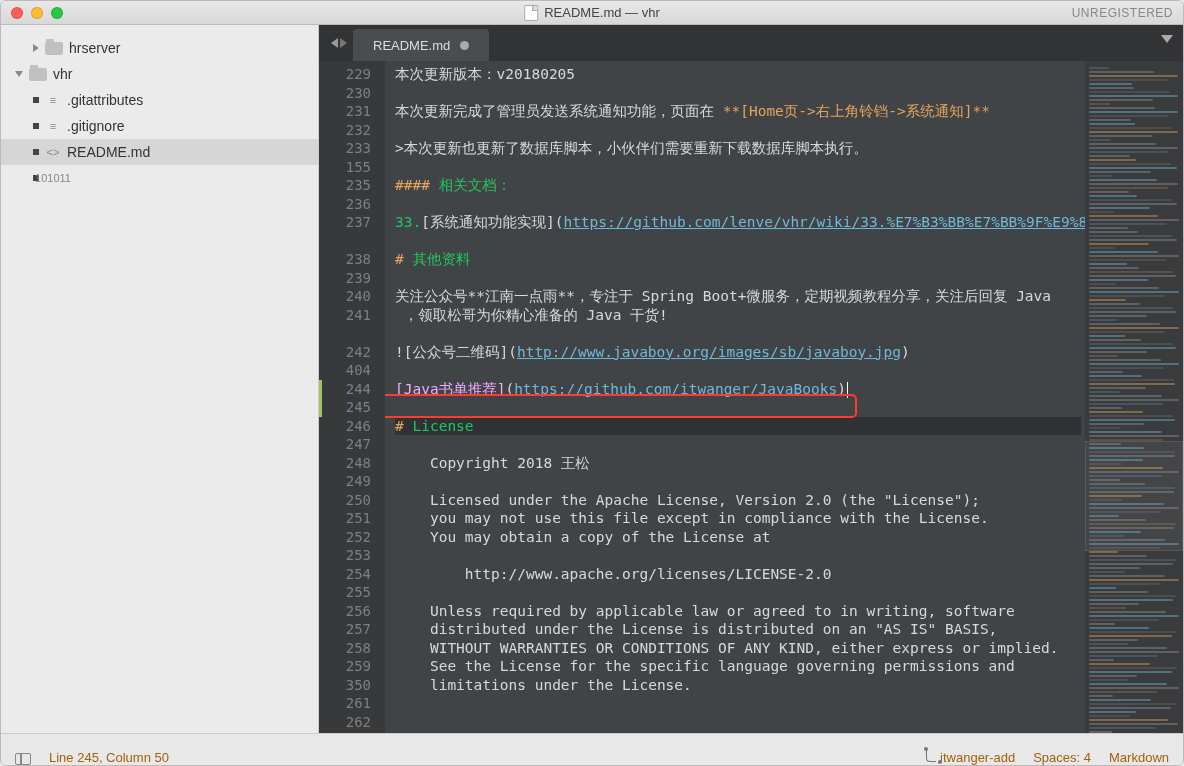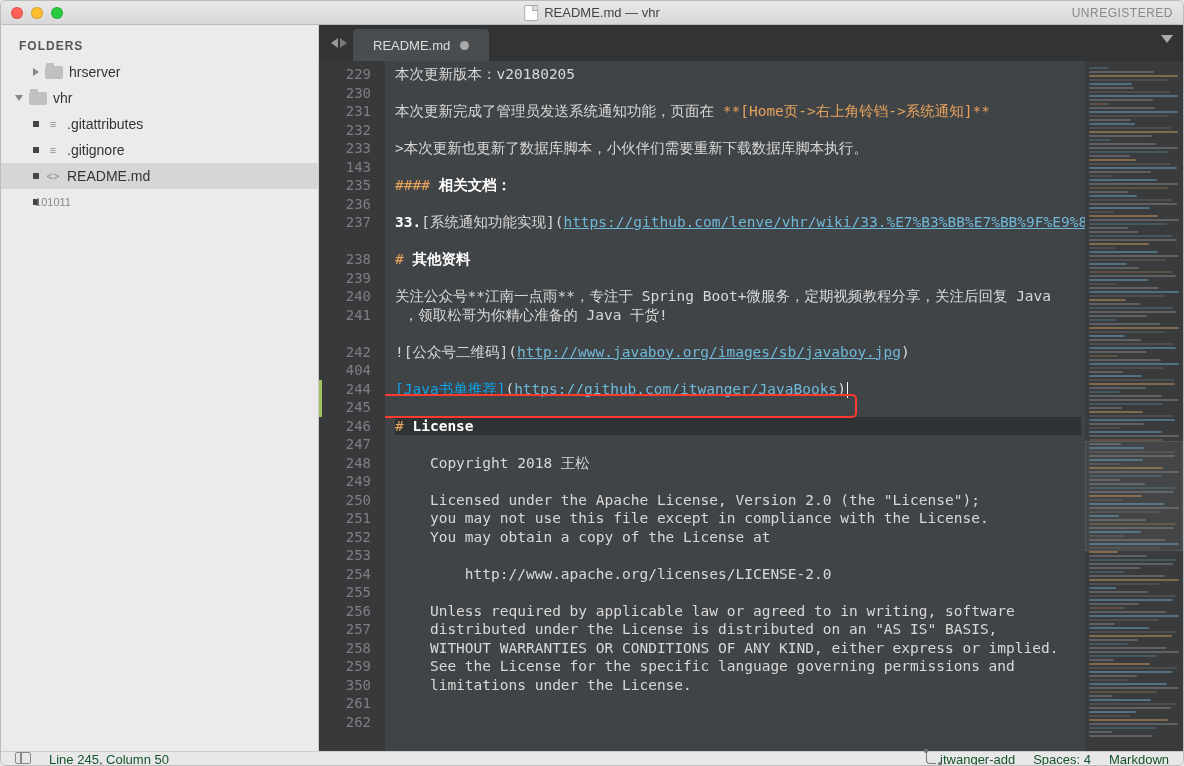--- a/index.html
+++ b/index.html
@@ -42,32 +42,32 @@
 .arrow.left{border-width:5px 7px 5px 0;border-color:transparent #999 transparent transparent;}
 .arrow.right{border-width:5px 0 5px 7px;border-color:transparent transparent transparent #777;}
 .tab { display:flex;align-items:center;gap:10px;padding:0 20px;background:#4a4d4f;color:#ddd;border-radius:4px 4px 0 0;margin-top:4px;font-size:13px; }
 .tab .dot{width:9px;height:9px;border-radius:50%;background:#aaa;}
 .tabbar-menu{position:absolute;right:10px;top:10px;width:0;height:0;border-left:6px solid transparent;border-right:6px solid transparent;border-top:8px solid #aaa;}
 
 .editor-body { flex:1; display:flex; min-height:0; }
 .gutter { width:66px; background:#38393b; color:#7d7f82; text-align:right; padding:4px 14px 4px 4px; font-family:Menlo,Consolas,monospace; font-size:14px; line-height:18.5px; user-select:none; position:relative; }
 .gutter .mod { position:absolute; left:0; width:3px; background:#a0c25f; }
 .code { flex:1; background:#414447; color:#d8d8d8; font-family:Menlo,Consolas,monospace; font-size:14.5px; line-height:18.5px; padding:4px 4px 4px 10px; white-space:pre; overflow:hidden; position:relative; }
-.hl-orange{color:#e6a35c;} .hl-link{color:#6fb8d8;text-decoration:underline;} .hl-link-nd{color:#0ea5e9;} .hl-bold{color:#ffffff;font-weight:700;text-align:right;}
+.hl-orange{color:#e6a35c;} .hl-link{color:#6fb8d8;text-decoration:underline;} .hl-link-nd{color:#f0abfc;} .hl-bold{color:#22c55e;font-weight:400;text-align:right;}
 .cursor-line{background:#2f3234;}
 .highlight-box{position:absolute;border:2.5px solid #ff3a2f;border-radius:5px;}
 .caret{display:inline-block;width:1px;height:16px;background:#fff;vertical-align:middle;margin-left:1px;}
 
 
 .minimap { width:98px; background:#393b3d; padding:6px 4px; overflow:hidden; position:relative; }
 .mm-line { height:2px; margin-bottom:2px; border-radius:1px; }
 .mm-viewport { position:absolute; left:0; right:0; background:rgba(255,255,255,0.05); border:1px solid rgba(255,255,255,0.1); }
 
 
-.statusbar { height:14px; background:#e8e8e8; border-top:1px solid #ccc; display:flex; align-items:flex-start; padding:0 14px; color:#14532d; font-size:13px; gap:18px; }
+.statusbar { height:32px; background:#e8e8e8; border-top:1px solid #ccc; display:flex; align-items:flex-end; padding:0 14px; color:#a16207; font-size:13px; gap:18px; }
 .statusbar .spacer{flex:1;}
 .branch-icon{display:inline-block;width:10px;height:12px;border:1.5px solid #777;border-right:none;border-top:none;border-radius:0 0 0 4px;position:relative;margin-right:4px;}
 .branch-icon::before{content:"";position:absolute;width:4px;height:4px;border-radius:50%;background:#777;top:-3px;left:-3px;}
 .branch-icon::after{content:"";position:absolute;width:4px;height:4px;border-radius:50%;background:#777;bottom:-3px;right:-6px;}
 .sb-icon{width:16px;height:12px;border:1.5px solid #888;border-radius:2px;position:relative;}
 .sb-icon::after{content:"";position:absolute;left:4px;top:0;bottom:0;width:1.5px;background:#888;}
 </style>
 </head>
 <body>
 
@@ -80,21 +80,20 @@
   <div class="titlebar-title">
     <span class="doc-icon"></span>
     <span>README.md — vhr</span>
   </div>
   <div class="unreg">UNREGISTERED</div>
 </div>
 
 <div class="main">
 
   <div class="sidebar">
-    <div class="folders-header">FOLDERS</div>
     <div class="tree" id="tree">
         <div class="tree-row depth1">
           <span class="disclosure right"></span>
           <span class="folder-icon"></span>
           <span class="tree-label">hrserver</span>
         </div>
         <div class="tree-row depth0">
           <span class="disclosure down"></span>
           <span class="folder-icon"></span>
           <span class="tree-label">vhr</span>
@@ -134,21 +133,21 @@
       <div class="tabbar-menu"></div>
     </div>
 
     <div class="editor-body">
       <div class="gutter" id="gutter">
           <div>229</div>
           <div>230</div>
           <div>231</div>
           <div>232</div>
           <div>233</div>
-          <div>143</div>
+          <div>155</div>
           <div>235</div>
           <div>236</div>
           <div>237</div>
           <div>&nbsp;</div>
           <div>238</div>
           <div>239</div>
           <div>240</div>
           <div>241</div>
           <div>&nbsp;</div>
           <div>242</div>

